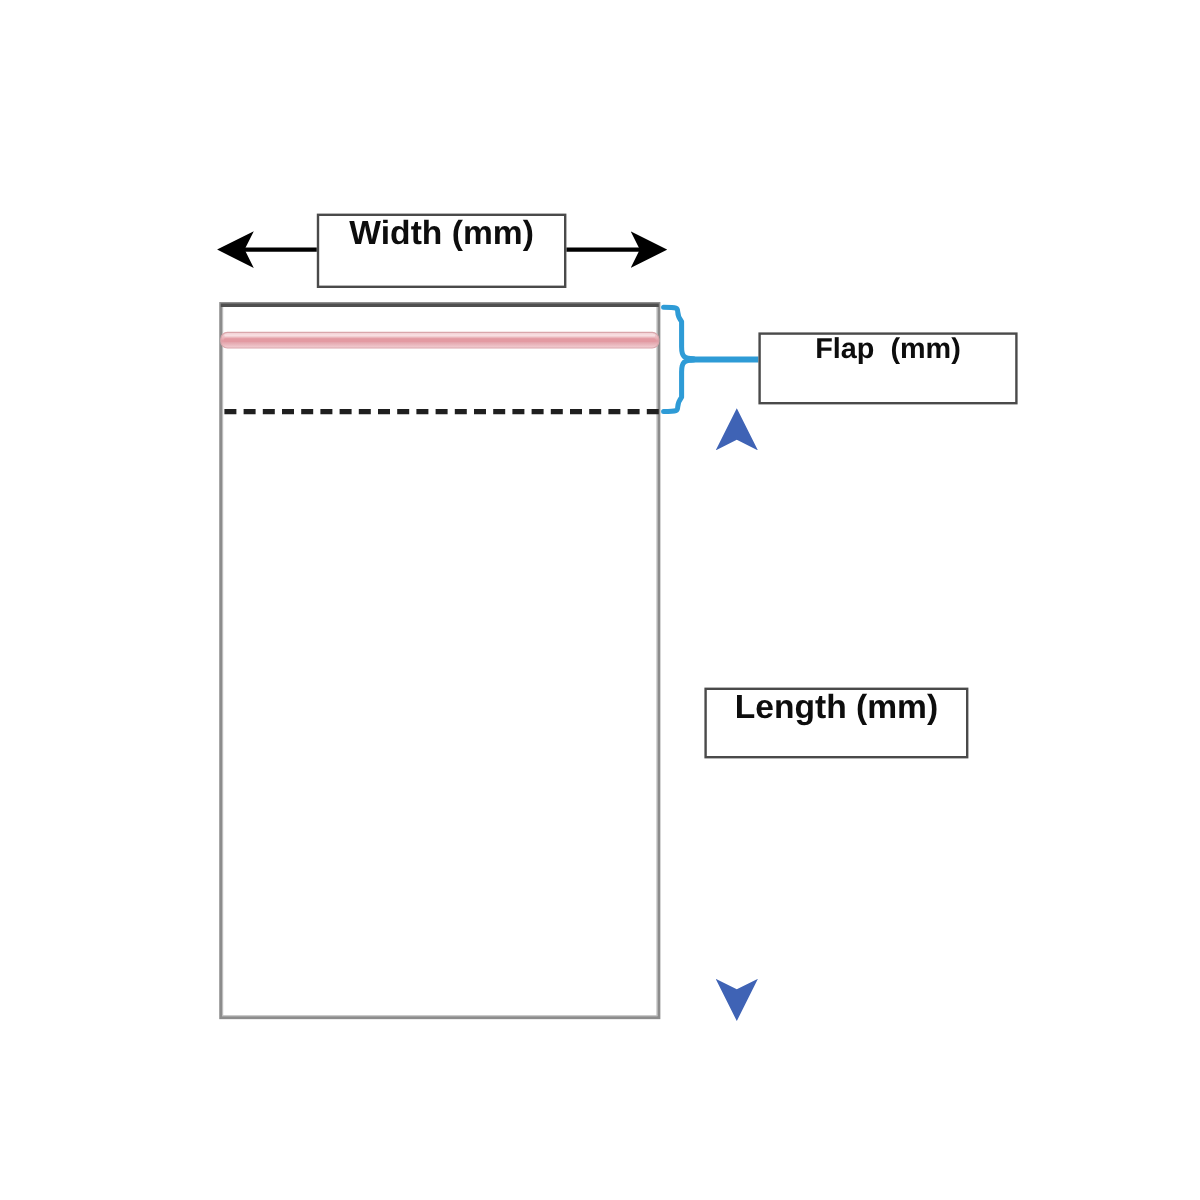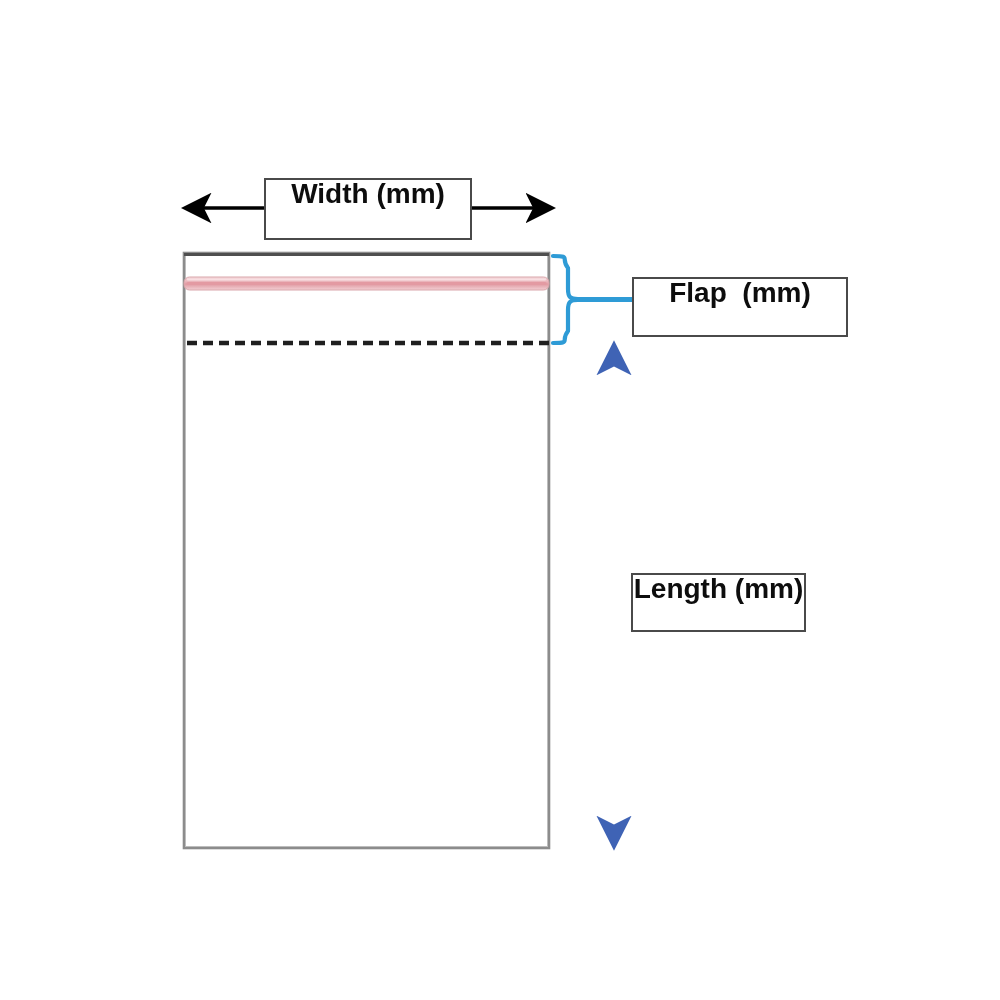--- a/index.html
+++ b/index.html
@@ -47,27 +47,26 @@
     width: 208px;
     height: 62px;
   }
   #width-callout .callout-label { font-size: 28px; }
   #flap-callout {
     left: 632px;
     top: 277px;
     width: 216px;
     height: 60px;
   }
-  #flap-callout .callout-label { font-size: 28px; }
+  #flap-callout .callout-label { font-size: 24px; }
   #length-callout {
     left: 587px;
     top: 573px;
-    width: 175px;
+    width: 220px;
     height: 59px;
-    margin-left: 44px;
   }
   #length-callout .callout-label { font-size: 28px; }
 </style>
 </head>
 <body>
 
 <div id="diagram-root">
 
   <svg id="diagram-svg" viewBox="0 0 1000 1000">
     <defs>

